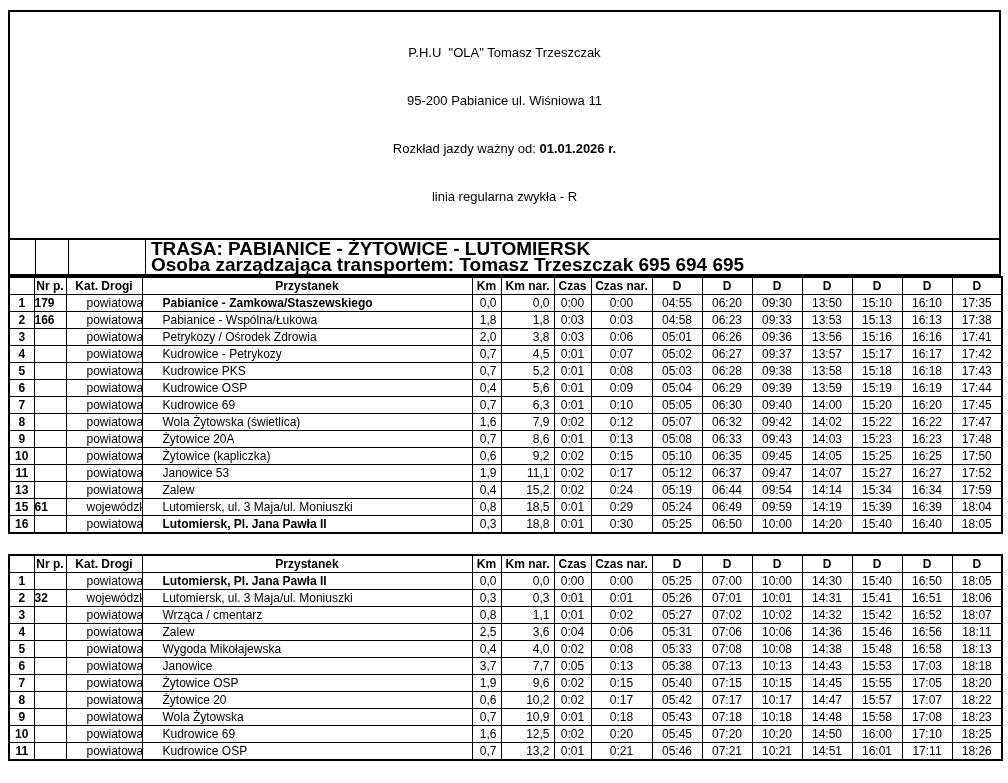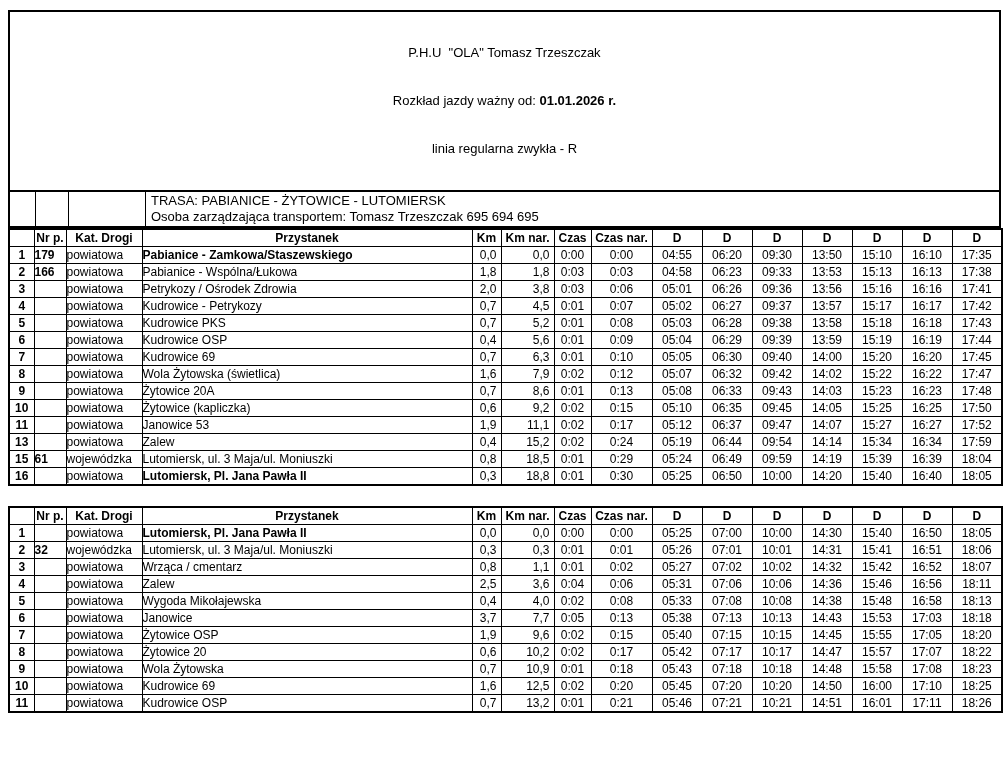--- a/index.html
+++ b/index.html
@@ -19,47 +19,48 @@
 
   
   .trasa-block{
     box-sizing:border-box;display:flex;width:993px;
     border:2px solid #000;border-top:none;align-items:stretch;
   }
   .trasa-cell{border-right:1px solid #000;}
   .tc0{width:25px;}
   .tc1{width:32px;}
   .tc2{width:76px;}
-  .trasa-main{flex:1;font-weight:normal;font-size:13px;line-height:16px;padding:1px 0 1px 5px;}
+  .trasa-main{flex:1;font-weight:bold;font-size:19px;line-height:16px;padding:1px 0 1px 5px;}
 
   
   table{
     border-collapse:collapse;table-layout:fixed;width:993px;
     border:2px solid #000;
   }
   table.t2{margin-top:20px;}
   td,th{
     border:1px solid #000;font-size:12px;height:16px;padding:0;
     overflow:hidden;white-space:nowrap;
   }
   th{font-weight:bold;text-align:center;}
   td:nth-child(1){text-align:center;font-weight:bold;}
   td:nth-child(2){text-align:left;font-weight:bold;padding-right:3px;}
-  td:nth-child(3),td:nth-child(4){text-align:left;padding-left:0;margin-left:40px;}
+  td:nth-child(3),td:nth-child(4){text-align:left;padding-left:20px;margin-left:40px;}
   td:nth-child(5),td:nth-child(6){text-align:right;padding-right:4px;}
   td:nth-child(n+7){text-align:center;}
   td.bold-stop{font-weight:bold;}
 </style>
 </head>
 <body>
 
 <div class="sheet">
 
   <div class="header-box">
     <div>P.H.U  "OLA" Tomasz Trzeszczak</div>
+    <div>95-200 Pabianice ul. Wiśniowa 11</div>
     <div><span>Rozkład jazdy ważny od: </span><span class="validity-date">01.01.2026 r.</span></div>
     <div>linia regularna zwykła - R</div>
   </div>
 
   <div class="trasa-block">
     <div class="trasa-cell tc0"></div>
     <div class="trasa-cell tc1"></div>
     <div class="trasa-cell tc2"></div>
     <div class="trasa-main">
       <div>TRASA: PABIANICE - ŻYTOWICE - LUTOMIERSK</div>

